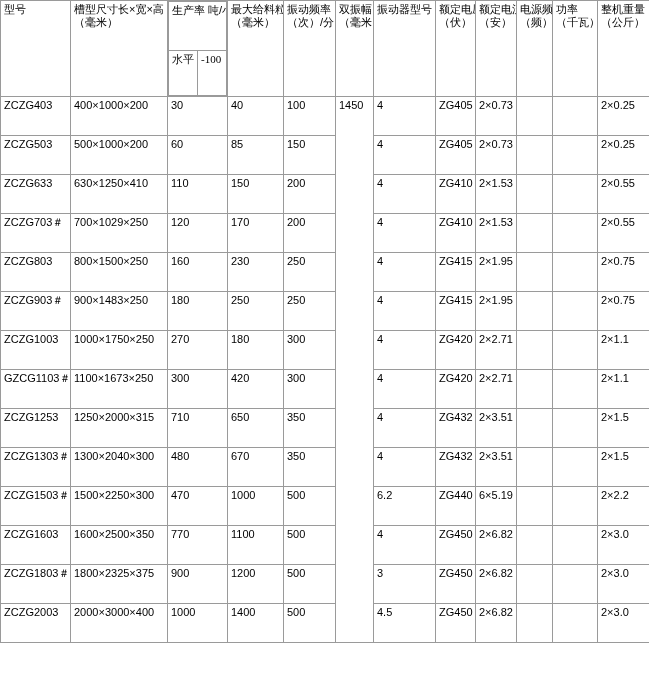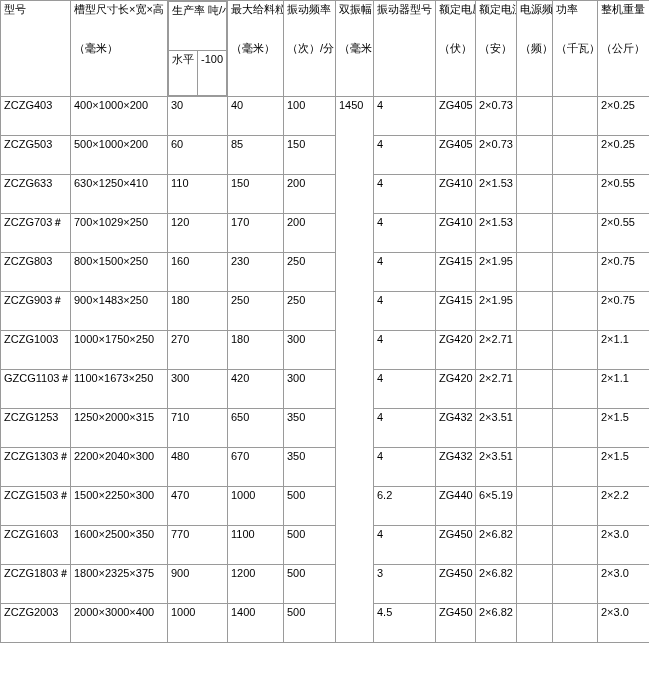--- a/index.html
+++ b/index.html
@@ -34,21 +34,20 @@
   thead td, thead th {
     vertical-align: top;
     height: 86px;
   }
   .hdr {
     font-size: 11px;
     line-height: 14px;
   }
   .hdr-unit {
     display: block;
-    margin-top: 26px;
   }
   .nested {
     border-collapse: collapse;
     width: 100%;
     height: 100%;
     table-layout: fixed;
   }
   .nested td {
     border: 0;
     padding: 0;
@@ -56,20 +55,21 @@
   .nested .top {
     height: 44px;
     vertical-align: top;
     padding: 2px 3px;
   }
   .nested .bot {
     border-top: 1px solid #9a9a9a;
     height: 40px;
     vertical-align: top;
     padding: 2px 3px;
+    font-family: Liberation Serif, serif;
   }
   .nested .bot-l {
     border-top: 1px solid #9a9a9a;
     border-right: 1px solid #9a9a9a;
     height: 40px;
     vertical-align: top;
     padding: 2px 3px;
   }
   tbody td {
     height: 34px;
@@ -292,21 +292,21 @@
         <td>4</td>
         <td>ZG432</td>
         <td>2×3.51</td>
         <td></td>
         <td></td>
         <td>2×1.5</td>
         <td>1099</td>
       </tr>
       <tr>
         <td>ZCZG1303＃</td>
-        <td>2200×2040×300</td>
+        <td>1300×2040×300</td>
         <td>480</td>
         <td>670</td>
         <td>350</td>
         <td>4</td>
         <td>ZG432</td>
         <td>2×3.51</td>
         <td></td>
         <td></td>
         <td>2×1.5</td>
         <td>1117</td>

